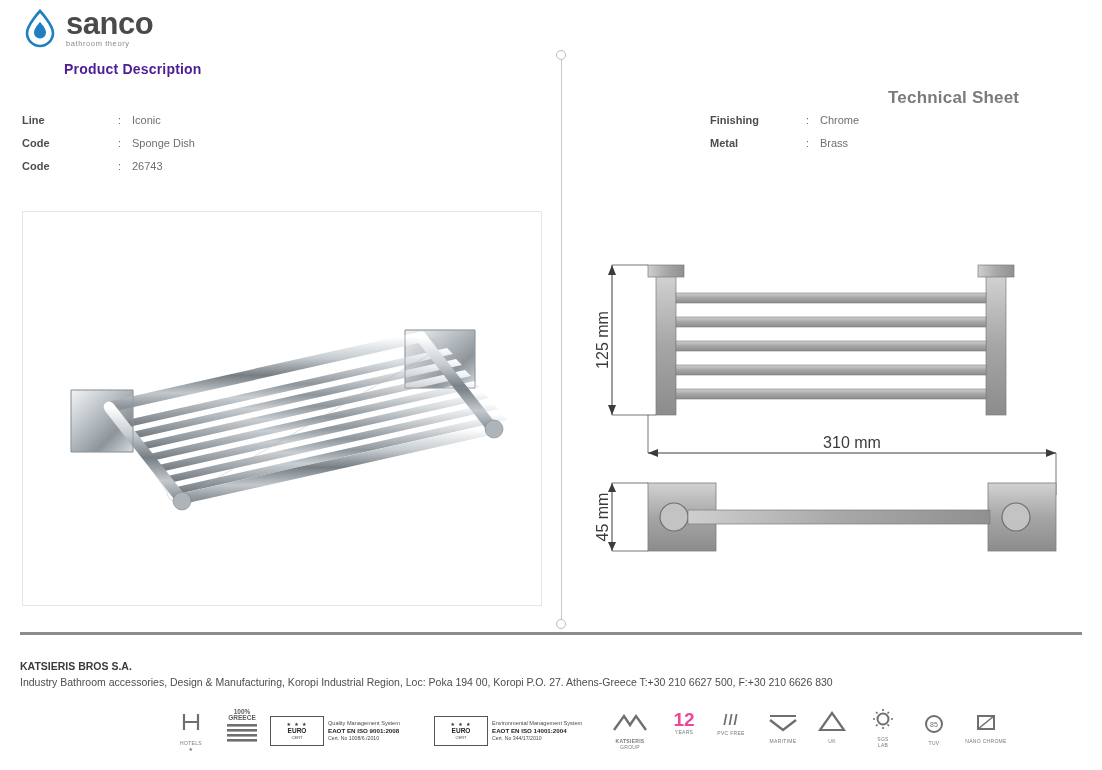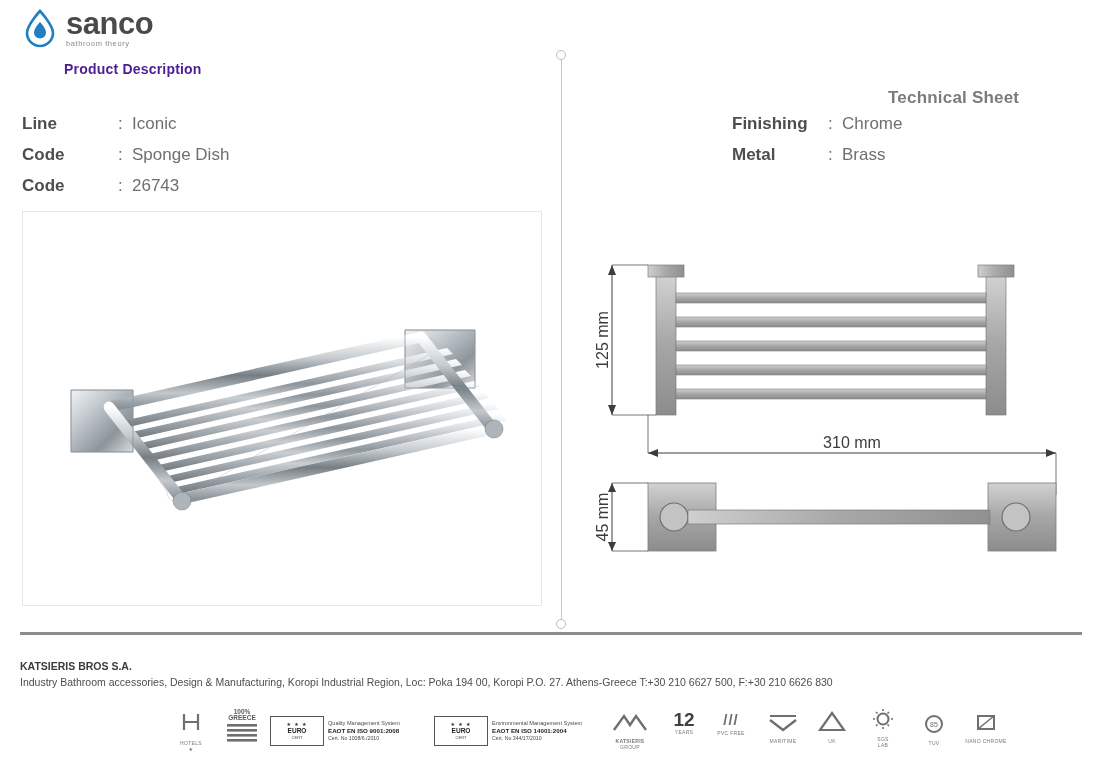--- a/index.html
+++ b/index.html
@@ -18,23 +18,23 @@
   .logo-mark { width:40px; height:40px; position:relative; margin-right:6px; }
   .logo-text { line-height:1; padding-top:4px; }
   .logo-name { font-size:31px; font-weight:bold; color:#4a4a4a; letter-spacing:-0.5px; }
   .logo-sub { font-size:7.5px; color:#8a8a8a; letter-spacing:0.6px; margin-top:1px; }
 
   
   .h-product { position:absolute; left:64px; top:61px; font-size:14px; font-weight:bold; color:#4c1d95; letter-spacing:0.2px; }
   .h-tech { position:absolute; left:888px; top:60px; font-size:17px; font-weight:bold; color:#7b7b7b; letter-spacing:0.2px;margin-top:28px; }
 
   
-  .spec { position:absolute; font-size:17px; color:#4d4d4d; }
+  .spec { position:absolute; font-size:11px; color:#4d4d4d; }
   .spec-left { left:22px; top:114px; }
-  .spec-right { left:710px; top:114px;margin-left:22px; }
+  .spec-right { left:710px; top:114px; }
   .spec-row { display:flex; align-items:baseline; margin-bottom:11px; }
   .spec-key { width:96px; font-weight:bold; color:#4d4d4d; }
   .spec-right .spec-key { width:96px; }
   .spec-colon { width:14px; color:#6f6f6f; }
   .spec-val { color:#6f6f6f; }
 
   
   .divider { position:absolute; left:561px; top:55px; width:1px; height:570px; background:#c9c9c9; }
   .divider-dot { position:absolute; left:556px; width:10px; height:10px; border:1px solid #bdbdbd; border-radius:50%; background:#fff; }
   .dot-top { top:50px; }
@@ -287,21 +287,21 @@
 
   <div class="cert" style="left:432px; top:4px; width:52px;">
     <svg width="40" height="22" viewBox="0 0 40 22">
       <path d="M4 18 L14 4 L20 13 L26 4 L36 18" fill="none" stroke="#6f6f6f" stroke-width="2.4"></path>
     </svg>
     <div class="cert-lab" style="font-weight:bold;">KATSIERIS</div>
     <div class="cert-lab">GROUP</div>
   </div>
 
   <div class="cert" style="left:492px; top:2px; width:40px;">
-    <div style="font-size:19px; font-weight:bold; color:#404040; line-height:1;">12</div>
+    <div style="font-size:19px; font-weight:bold; color:#ec4899; line-height:1;">12</div>
     <div class="cert-lab">YEARS</div>
   </div>
 
   <div class="cert" style="left:538px; top:4px; width:42px;">
     <div style="font-size:15px; font-weight:bold; color:#6f6f6f; line-height:1; letter-spacing:1px;">///</div>
     <div class="cert-lab" style="margin-top:3px;">PVC FREE</div>
   </div>
 
   <div class="cert" style="left:588px; top:4px; width:46px;">
     <svg width="34" height="22" viewBox="0 0 34 22">

